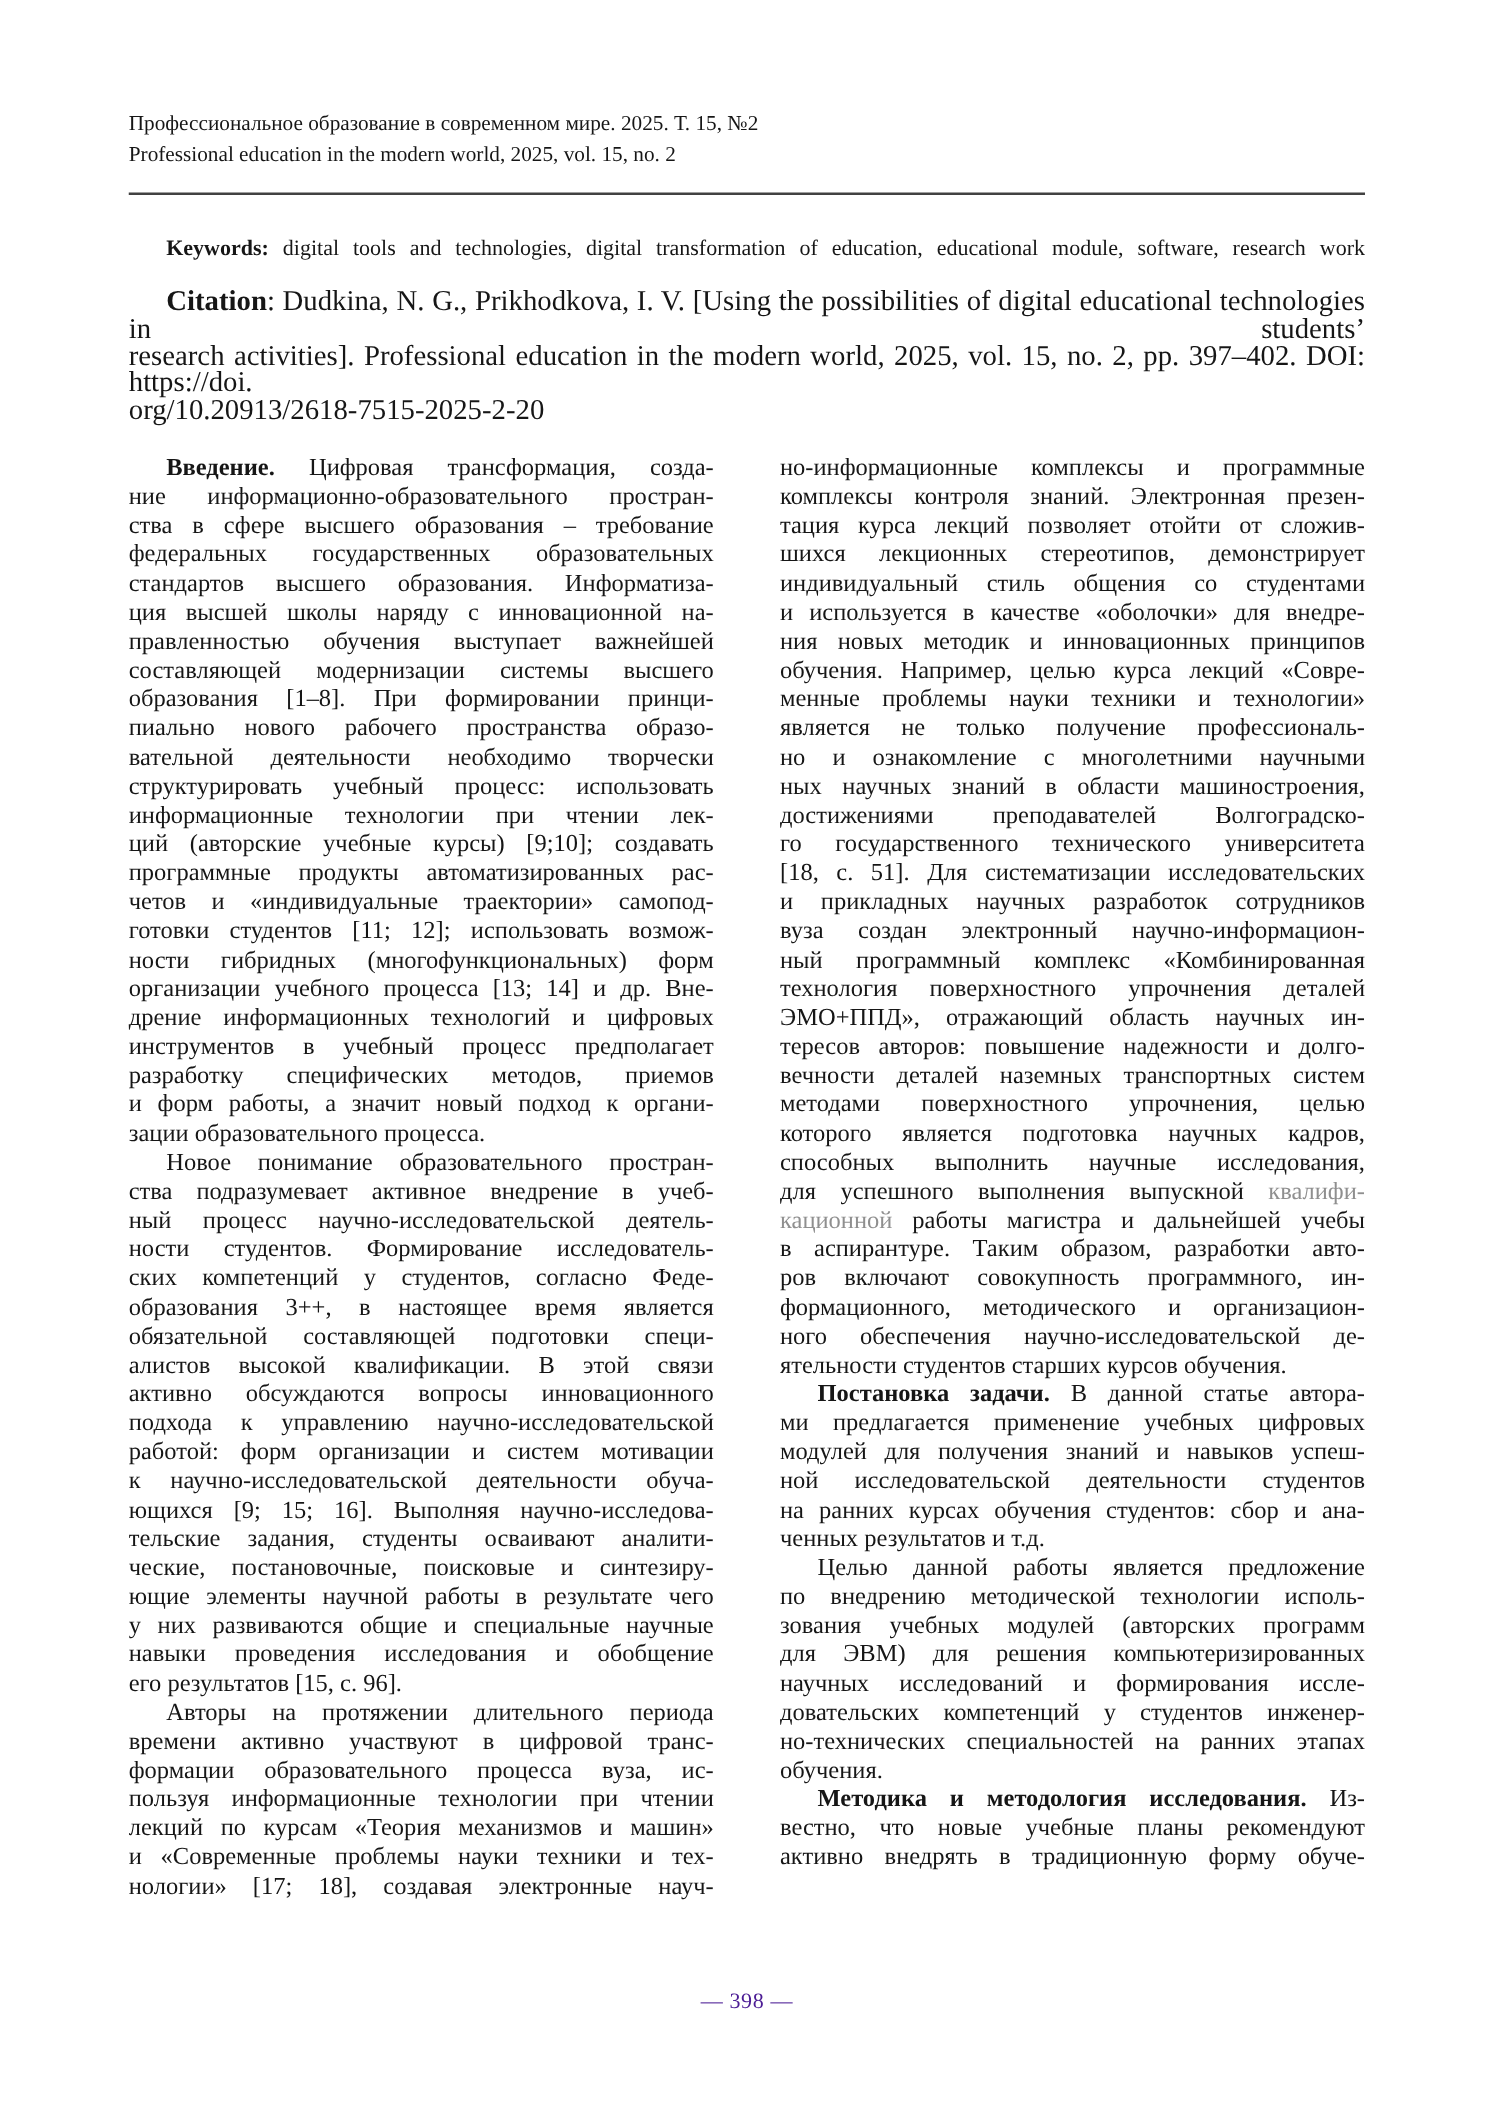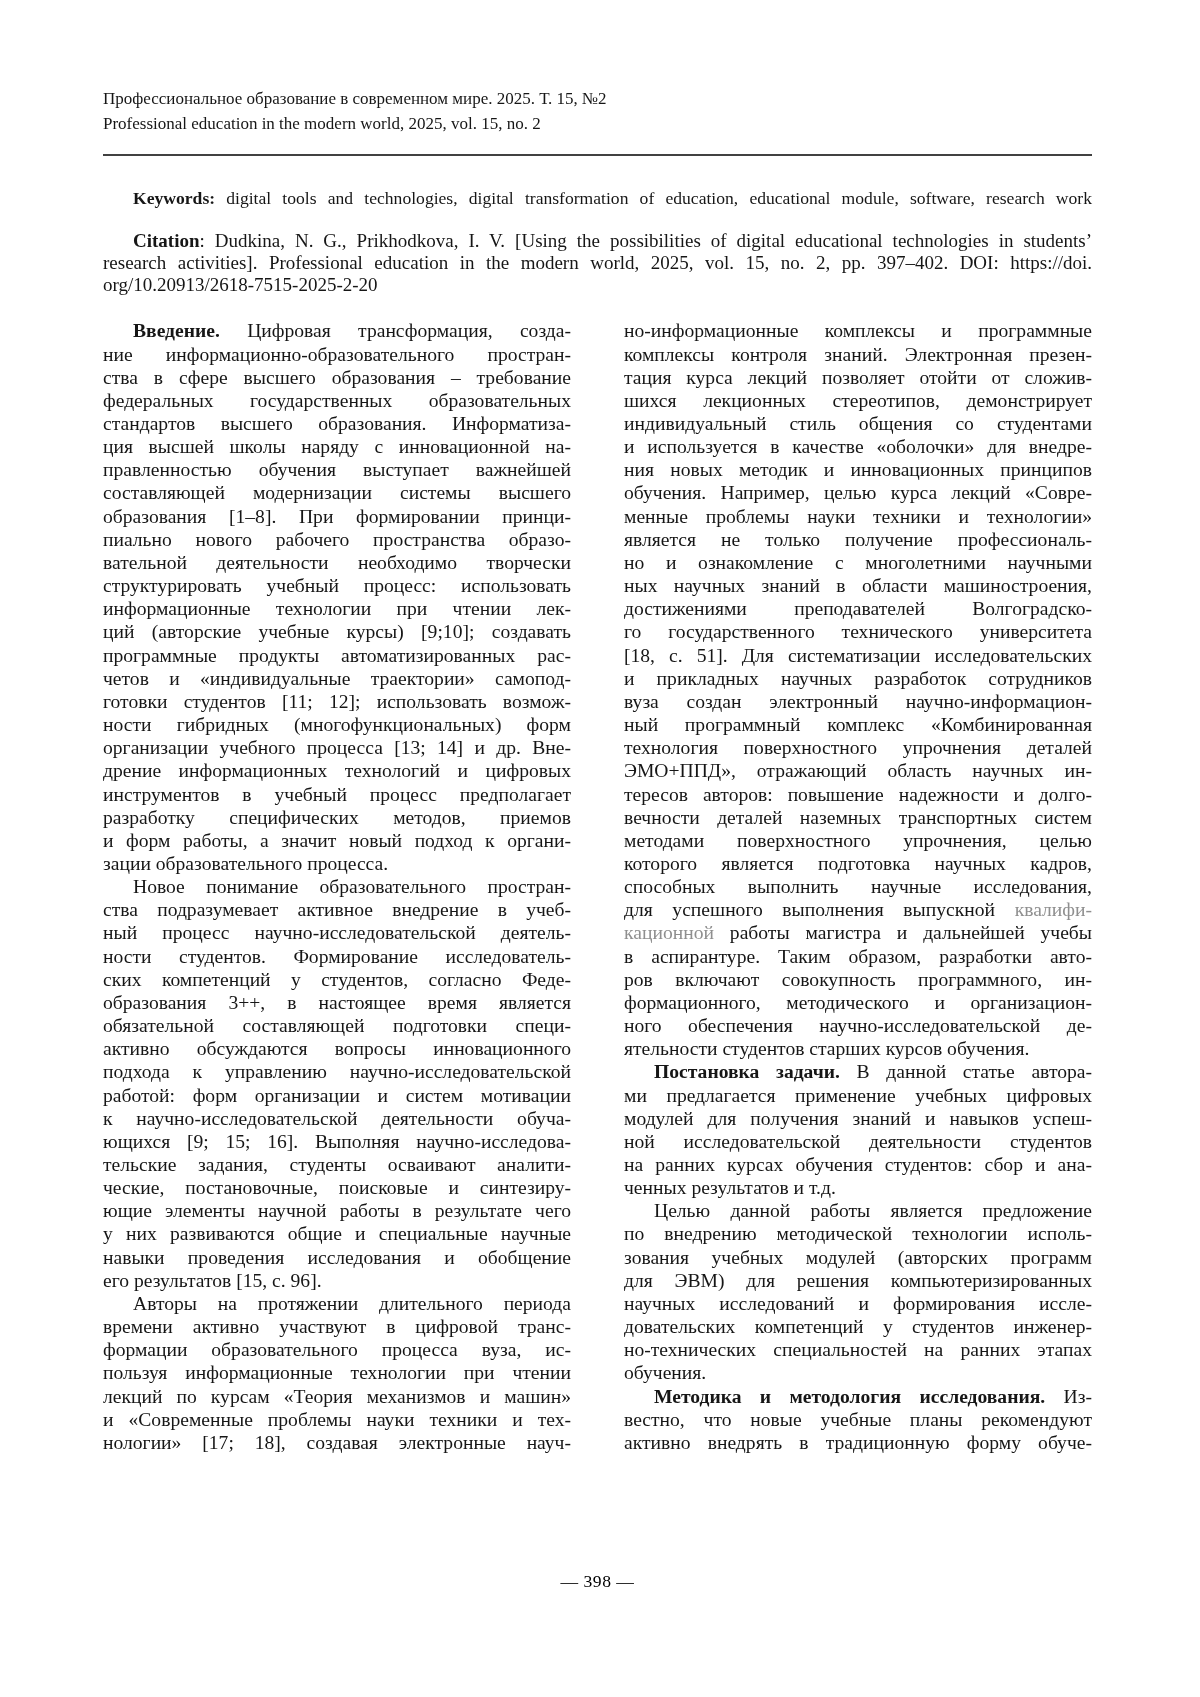--- a/index.html
+++ b/index.html
@@ -5,24 +5,24 @@
   html,body{margin:0;padding:0;}
   body{
     width:1200px; height:1697px; background:#ffffff; color:#161616;
     font-family:"Liberation Serif","DejaVu Serif",serif;
     overflow:hidden;
   }
   .page{ box-sizing:border-box; width:1200px; height:1697px; padding:0 108px 0 103px; }
   .header{ margin-top:86px; font-size:17px; line-height:25px; }
   .rule{ margin-top:18px; height:2px; background:#414141; }
   .keywords{ margin-top:31px; font-size:17.6px; line-height:22px; }
-  .citation{ margin-top:21px; font-size:19px; line-height:21.8px; }
+  .citation{ margin-top:21px; font-size:23px; line-height:21.8px; }
   .cols{ margin-top:24px; display:flex; gap:53px; font-size:19.6px; line-height:23.15px;justify-content:space-between; }
   .col{ width:468px; }
-  .footer{ margin-top:116px; text-align:center; font-size:17.6px; line-height:22px; color:#000000; letter-spacing:0.5px; }
+  .footer{ margin-top:68px; text-align:center; font-size:17.6px; line-height:22px; color:#4c1d95; letter-spacing:0.5px; }
   .line{ text-align:justify; text-align-last:justify; }
   .line.end{ text-align-last:left; }
   .line.ind{ text-indent:30px; }
   .b{ font-weight:bold; }
   .i{ }
   .g{ color:#8f8f8f; }
 </style>
 </head>
 <body>
 
@@ -73,20 +73,21 @@
           <div class="line end">зации образовательного процесса.</div>
         </div>
         <div>
           <div class="line ind">Новое понимание образовательного простран-</div>
           <div class="line">ства подразумевает активное внедрение в учеб-</div>
           <div class="line">ный процесс научно-исследовательской деятель-</div>
           <div class="line">ности студентов. Формирование исследователь-</div>
           <div class="line">ских компетенций у студентов, согласно Феде-</div>
           <div class="line">образования 3++, в настоящее время является</div>
           <div class="line">обязательной составляющей подготовки специ-</div>
+          <div class="line">алистов высокой квалификации. В этой связи</div>
           <div class="line">активно обсуждаются вопросы инновационного</div>
           <div class="line">подхода к управлению научно-исследовательской</div>
           <div class="line">работой: форм организации и систем мотивации</div>
           <div class="line">к научно-исследовательской деятельности обуча-</div>
           <div class="line">ющихся [9; 15; 16]. Выполняя научно-исследова-</div>
           <div class="line">тельские задания, студенты осваивают аналити-</div>
           <div class="line">ческие, постановочные, поисковые и синтезиру-</div>
           <div class="line">ющие элементы научной работы в результате чего</div>
           <div class="line">у них развиваются общие и специальные научные</div>
           <div class="line">навыки проведения исследования и обобщение</div>

